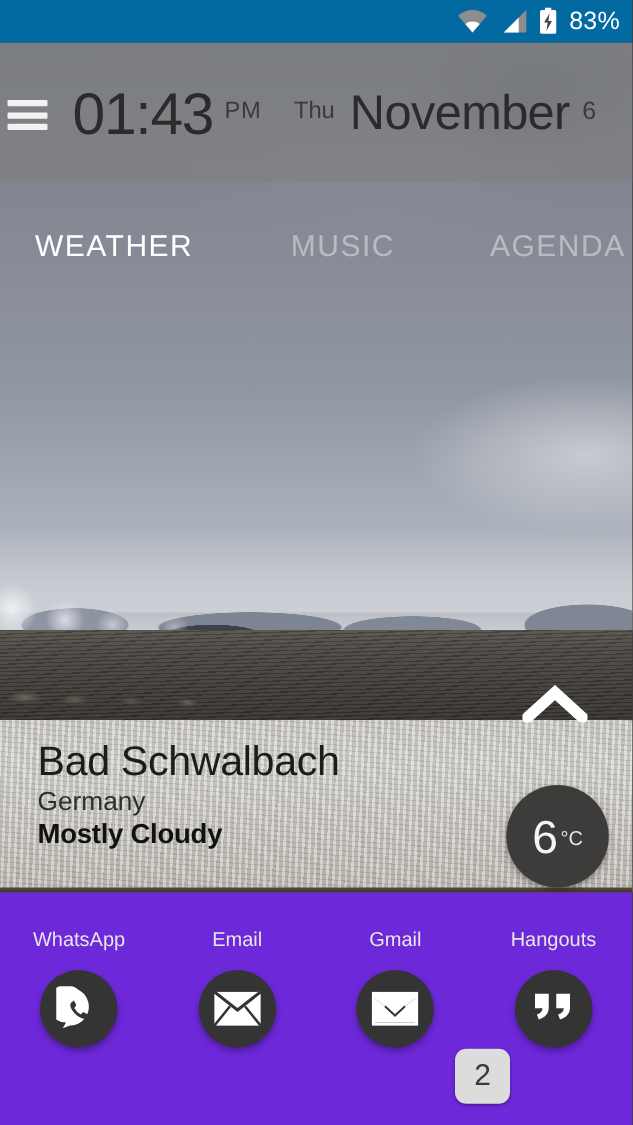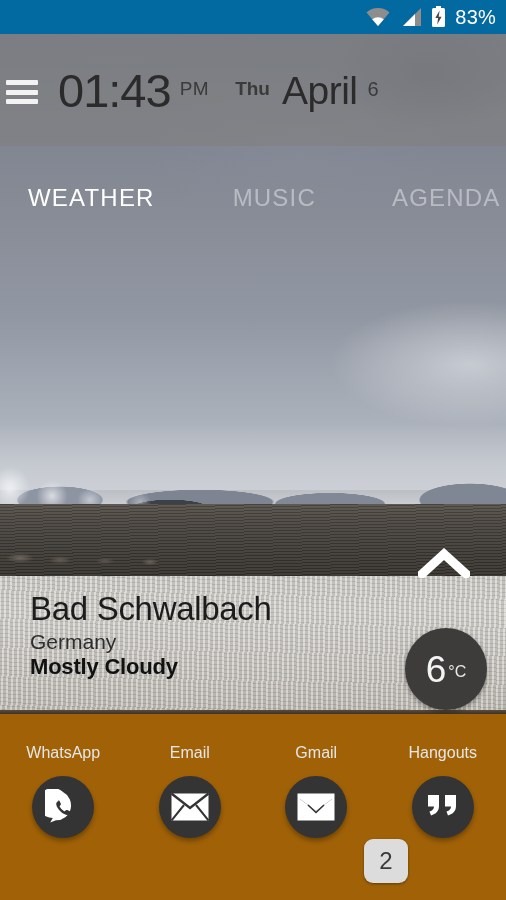--- a/index.html
+++ b/index.html
@@ -108,21 +108,21 @@
   #hamburger-icon span { display:block; height:5px; background:#f2f2f2; border-radius:1px; }
   #clock-time {
     color:#2b2b2b; font-size:47px; font-weight:300; line-height:1;
     letter-spacing:-1px;
   }
   #clock-ampm {
     color:#3a3a3a; font-size:19px; font-weight:400; margin-left:9px;
     letter-spacing:.5px; padding-bottom:3px;
   }
   #date-weekday {
-    color:#3a3a3a; font-size:19px; font-weight:700; margin-left:26px;
+    color:#3a3a3a; font-size:19px; font-weight:400; margin-left:26px;
     padding-bottom:3px;
   }
   #date-month {
     color:#2b2b2b; font-size:39px; font-weight:300; margin-left:12px;
     line-height:1; letter-spacing:-.5px;
   }
   #date-day {
     color:#3a3a3a; font-size:20px; font-weight:400; margin-left:10px;
     padding-bottom:2px;
   }
@@ -169,21 +169,21 @@
     background:#3d3c3b;
     display:flex; align-items:center; justify-content:center;
     box-shadow:0 2px 5px rgba(0,0,0,.35);
   }
   #temp-value { color:#f4f4f4; font-size:37px; font-weight:300; line-height:1; }
   #temp-unit  { color:#e8e8e8; font-size:16px; font-weight:300; margin-left:2px; margin-top:6px; }
 
   
   #dock {
     position:absolute; left:0; top:714px; width:506px; height:186px;
-    background:#a16207; z-index:20;
+    background:#6d28d9; z-index:20;
   }
   #dock-row { display:flex; padding-top:30px; }
   .dock-app {
     flex:1; display:flex; flex-direction:column; align-items:center;
   }
   .dock-label {
     color:#e6e6e6; font-size:16px; font-weight:400; margin-bottom:14px;
     white-space:nowrap;
   }
   .dock-icon {
@@ -239,21 +239,21 @@
 
   <div id="clockbar">
     <div id="hamburger-icon">
       <span></span>
         <span></span>
         <span></span>
     </div>
     <div id="clock-time">01:43</div>
     <div id="clock-ampm">PM</div>
     <div id="date-weekday">Thu</div>
-    <div id="date-month">April</div>
+    <div id="date-month">November</div>
     <div id="date-day">6</div>
   </div>
 
   <div id="tabs">
     <div id="tab-weather" class="tab active">WEATHER</div>
     <div id="tab-music" class="tab inactive">MUSIC</div>
     <div id="tab-agenda" class="tab inactive">AGENDA</div>
   </div>
 
   <div id="expand-chevron">

